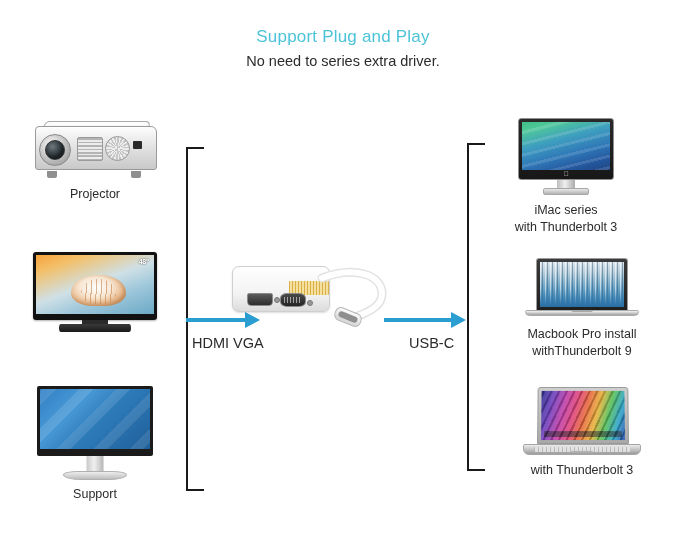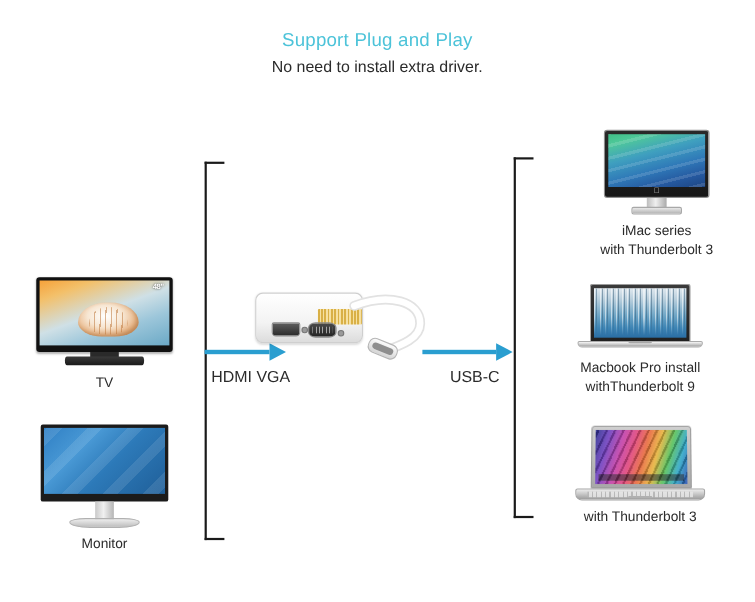--- a/index.html
+++ b/index.html
@@ -384,21 +384,21 @@
   }
   .adp-usbc:after {
     content: "";
     position: absolute;
     left: 3px; top: 3px; right: 3px; bottom: 3px;
     background: #8e8e8e;
     border-radius: 4px;
   }
 
   
-  #device-imac { left: 513px; top: 118px; width: 168px; text-align: center; }
+  #device-imac { left: 482px; top: 118px; width: 168px; text-align: center; }
   .imac { width: 96px; height: 78px; margin: 0 auto; position: relative; }
   .imac .frame {
     position: absolute;
     left: 0; top: 0;
     width: 96px; height: 62px;
     background: linear-gradient(#2a2a2a, #171717);
     border-radius: 3px;
     padding: 3px 3px 8px 3px;
     box-sizing: border-box;
     border: 1px solid #8f8f8f;
@@ -559,21 +559,21 @@
     background: #b0b0b0;
     border-radius: 1px;
   }
 </style>
 </head>
 <body>
 
 <div class="stage">
 
   <div class="title">Support Plug and Play</div>
-  <div class="subtitle">No need to install extra driver.</div>
+  <div class="subtitle">No need to series extra driver.</div>
 
   <div class="bracket" id="bracket-left">
     <div class="spine"></div>
     <div class="stub top"></div>
     <div class="stub bottom"></div>
   </div>
 
   <div class="bracket" id="bracket-right">
     <div class="spine"></div>
     <div class="stub top"></div>
@@ -585,50 +585,65 @@
     <div class="head"></div>
   </div>
   <div class="arrow" id="arrow-right">
     <div class="shaft"></div>
     <div class="head"></div>
   </div>
 
   <div class="arrow-label" id="label-hdmi-vga">HDMI VGA</div>
   <div class="arrow-label" id="label-usbc">USB-C</div>
 
+  <div class="device" id="device-projector">
+    <div class="art">
+      <div class="proj">
+        <div class="top"></div>
+        <div class="body"></div>
+        <div class="lens-ring"></div>
+        <div class="lens"></div>
+        <div class="vent"></div>
+        <div class="fan"></div>
+        <div class="sensor"></div>
+        <div class="foot l"></div>
+        <div class="foot r"></div>
+      </div>
+    </div>
+    <div class="caption">Projector</div>
+  </div>
 
   <div class="device" id="device-tv">
     <div class="art">
       <div class="tv">
         <div class="frame">
           <div class="screen">
             <div class="shell"></div>
             <div class="badge">48"</div>
           </div>
           <div class="logo"></div>
         </div>
         <div class="neck"></div>
         <div class="base"></div>
       </div>
     </div>
-    <div class="caption">TV</div>
   </div>
 
   <div class="device" id="device-monitor">
     <div class="art">
       <div class="mon">
         <div class="frame">
           <div class="screen"></div>
           <div class="logo"></div>
         </div>
         <div class="neck"></div>
         <div class="base"></div>
       </div>
     </div>
-    <div class="caption">Monitor</div>
+    <div class="caption">Support</div>
   </div>
 
   <div id="adapter">
     <div class="adp-body">
       <div class="adp-gold"></div>
       <div class="port-hdmi"></div>
       <div class="port-vga"></div>
       <div class="screw s1"></div>
       <div class="screw s2"></div>
     </div>

